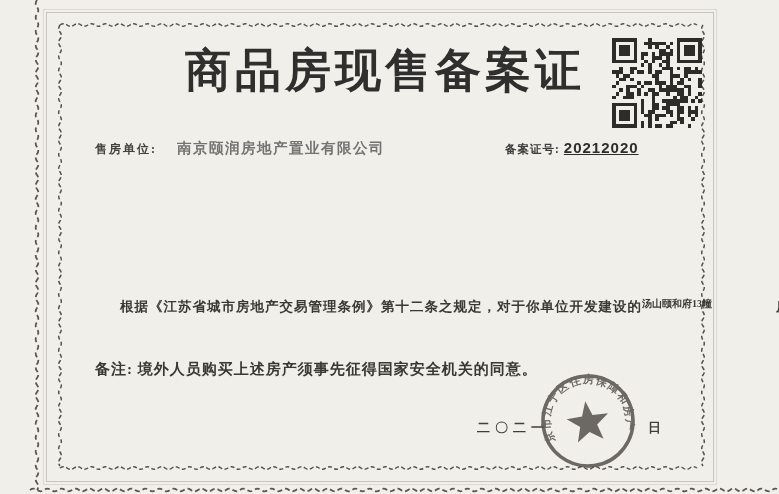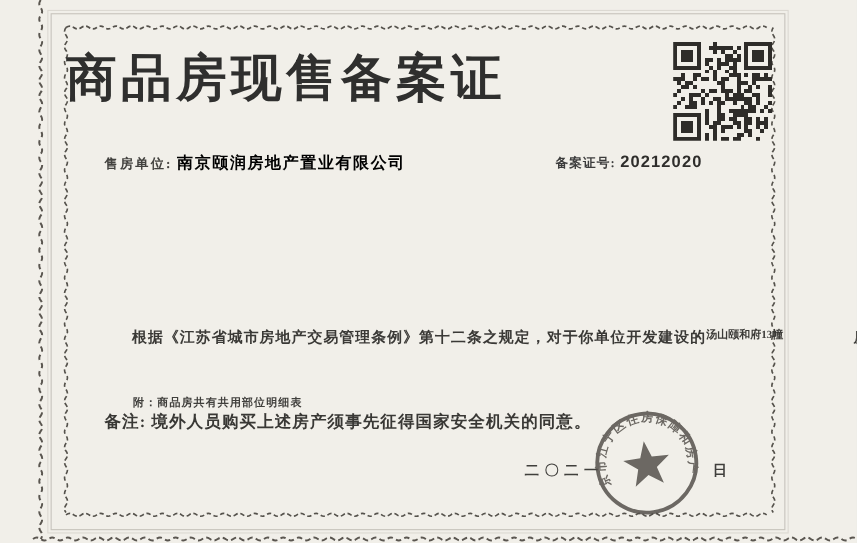--- a/index.html
+++ b/index.html
@@ -17,31 +17,31 @@
   .frame-light{
     position:absolute;left:46px;top:12px;width:666px;height:468px;
     border:1px solid #c7c4bc;
     outline:1px solid #dcd9d2;
     outline-offset:2px;
     pointer-events:none;
   }
   svg.deco{position:absolute;left:0;top:0;pointer-events:none;}
   .title{
     position:absolute;left:60px;top:40px;width:650px;
-    text-align:left;
+    text-align:center;
     font-family:"Liberation Sans", sans-serif;
     font-size:46px;font-weight:700;letter-spacing:4px;color:#2f2f2e;
   }
   .qr{position:absolute;left:612px;top:38px;width:90px;height:90px;}
   .certno{position:absolute;left:505px;top:139px;white-space:nowrap;}
   .certno .lbl{font-size:11.5px;letter-spacing:1px;font-weight:600;font-family:Liberation Serif, serif;}
-  .certno .val{font-family:"Liberation Sans", sans-serif;font-size:15px;font-weight:700;letter-spacing:1px;color:#2e2d2b;}
+  .certno .val{font-family:"Liberation Sans", sans-serif;font-size:15px;font-weight:700;letter-spacing:1px;color:#2e2d2b;text-decoration:underline;}
   .field{position:absolute;left:95px;white-space:nowrap;}
   .field .lbl{font-size:12px;font-weight:700;letter-spacing:2px;color:#43423f;}
-  .field .val{font-size:14.5px;font-weight:600;letter-spacing:1.5px;margin-left:0;color:#000000;}
+  .field .val{font-size:14.5px;font-weight:600;letter-spacing:1.5px;margin-left:16px;color:#737373;}
   .para-line{position:absolute;left:88px;width:616px;font-size:13.5px;font-weight:600;letter-spacing:1px;color:#3a3936;white-space:nowrap;}
   .para-line .small-sup{font-size:10px;vertical-align:4px;letter-spacing:0;}
   .para-line .gap{display:inline-block;width:64px;}
   .remarks{position:absolute;left:95px;top:359px;}
   .attach-line{font-size:10px;font-weight:600;letter-spacing:1px;margin-left:26px;color:#403f3c;}
   .note-line{font-size:15px;font-weight:700;letter-spacing:1px;margin-top:1px;color:#393835;}
   .dateline span{position:absolute;top:419px;font-size:13px;font-weight:600;color:#403f3c;}
   .dateline .year{left:477px;letter-spacing:5px;}
   .dateline .day{left:648px;}
   .seal{position:absolute;left:528px;top:361px;width:120px;height:120px;opacity:.82;transform:rotate(-8deg);}
@@ -281,21 +281,20 @@
   <div class="field" style="top:139px">
     <span class="lbl">售房单位:</span>
     <span class="val">南京颐润房地产置业有限公司</span>
   </div>
 
   <div class="para-line" style="top:297px;text-indent:32px">
     <span>根据《江苏省城市房地产交易管理条例》第十二条之规定，对于你单位开发建设的</span><span class="small-sup">汤山颐和府13幢</span><span class="gap"></span><span>房屋，</span>
   </div>
 
   <div class="remarks">
-    <div class="attach-line">附：商品房共有共用部位明细表</div>
     <div class="note-line">
       <span>备注:</span>
       <span>境外人员购买上述房产须事先征得国家安全机关的同意。</span>
     </div>
   </div>
 
   <div class="dateline">
     <span class="year">二〇二一</span>
     <span class="day">日</span>
   </div>

